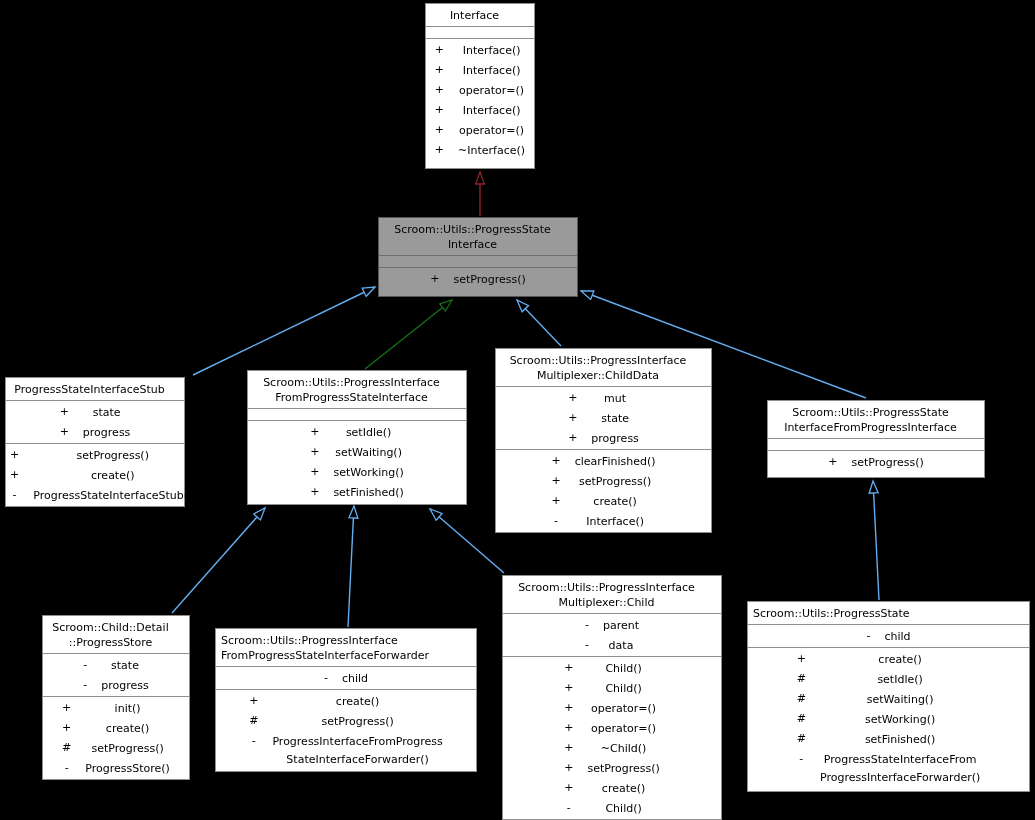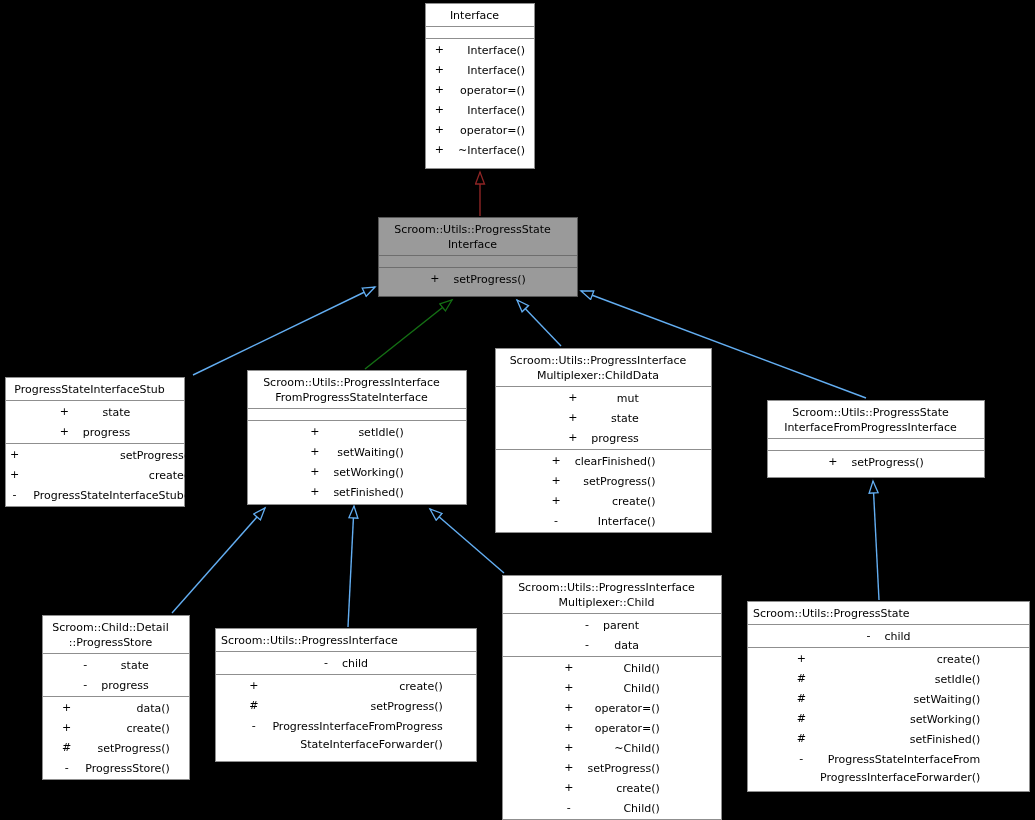--- a/index.html
+++ b/index.html
@@ -8,21 +8,21 @@
   .node{position:absolute;background:#fff;border:1.2px solid #8f8f8f;box-sizing:border-box;cursor:pointer;}
   .node.current{background:#9a9a9a;border-color:#575757;}
   .title{text-align:center;padding:4px 16px 3px 5px;}
   .title.left{text-align:left;}
   .tline{line-height:15px;white-space:nowrap;}
   .sec{border-top:1px solid #8f8f8f;padding:1px 4px;min-height:12px;box-sizing:border-box;}
   .current .sec{border-top-color:#6e6e6e;}
   .mtable{display:table;margin:0 auto;}
   .mrow{display:table-row;}
   .sign{display:table-cell;text-align:center;padding-right:14px;line-height:20px;vertical-align:top;}
-  .mname{display:table-cell;text-align:right;}
+  .mname{display:table-cell;text-align:center;}
   .mline{line-height:17px;margin:1.5px 0;white-space:nowrap;}
   #edges{position:absolute;left:0;top:0;pointer-events:none;}
 </style>
 </head>
 <body>
 
 <div id="canvas">
   <svg id="edges" width="1035" height="820">
     <defs>
       <marker id="mk-public" markerWidth="16" markerHeight="13" refX="13" refY="5.5" orient="auto" markerUnits="userSpaceOnUse">
@@ -288,21 +288,21 @@
               <div class="mline">progress</div>
             </span>
           </div>
         </div>
       </div>
       <div class="sec methods">
         <div class="mtable" style="width: 14px;">
           <div class="mrow">
             <span class="sign">+</span>
             <span class="mname">
-              <div class="mline">data()</div>
+              <div class="mline">init()</div>
             </span>
           </div>
           <div class="mrow">
             <span class="sign">+</span>
             <span class="mname">
               <div class="mline">create()</div>
             </span>
           </div>
           <div class="mrow">
             <span class="sign">#</span>
@@ -315,20 +315,21 @@
             <span class="mname">
               <div class="mline">ProgressStore()</div>
             </span>
           </div>
         </div>
       </div>
     </div>
     <div class="node" style="left: 215px; top: 628px; width: 262px; min-height: 134px;">
       <div class="title left">
         <div class="tline">Scroom::Utils::ProgressInterface</div>
+        <div class="tline">FromProgressStateInterfaceForwarder</div>
       </div>
       <div class="sec attrs">
         <div class="mtable" style="width: 14px;">
           <div class="mrow">
             <span class="sign">-</span>
             <span class="mname">
               <div class="mline">child</div>
             </span>
           </div>
         </div>

